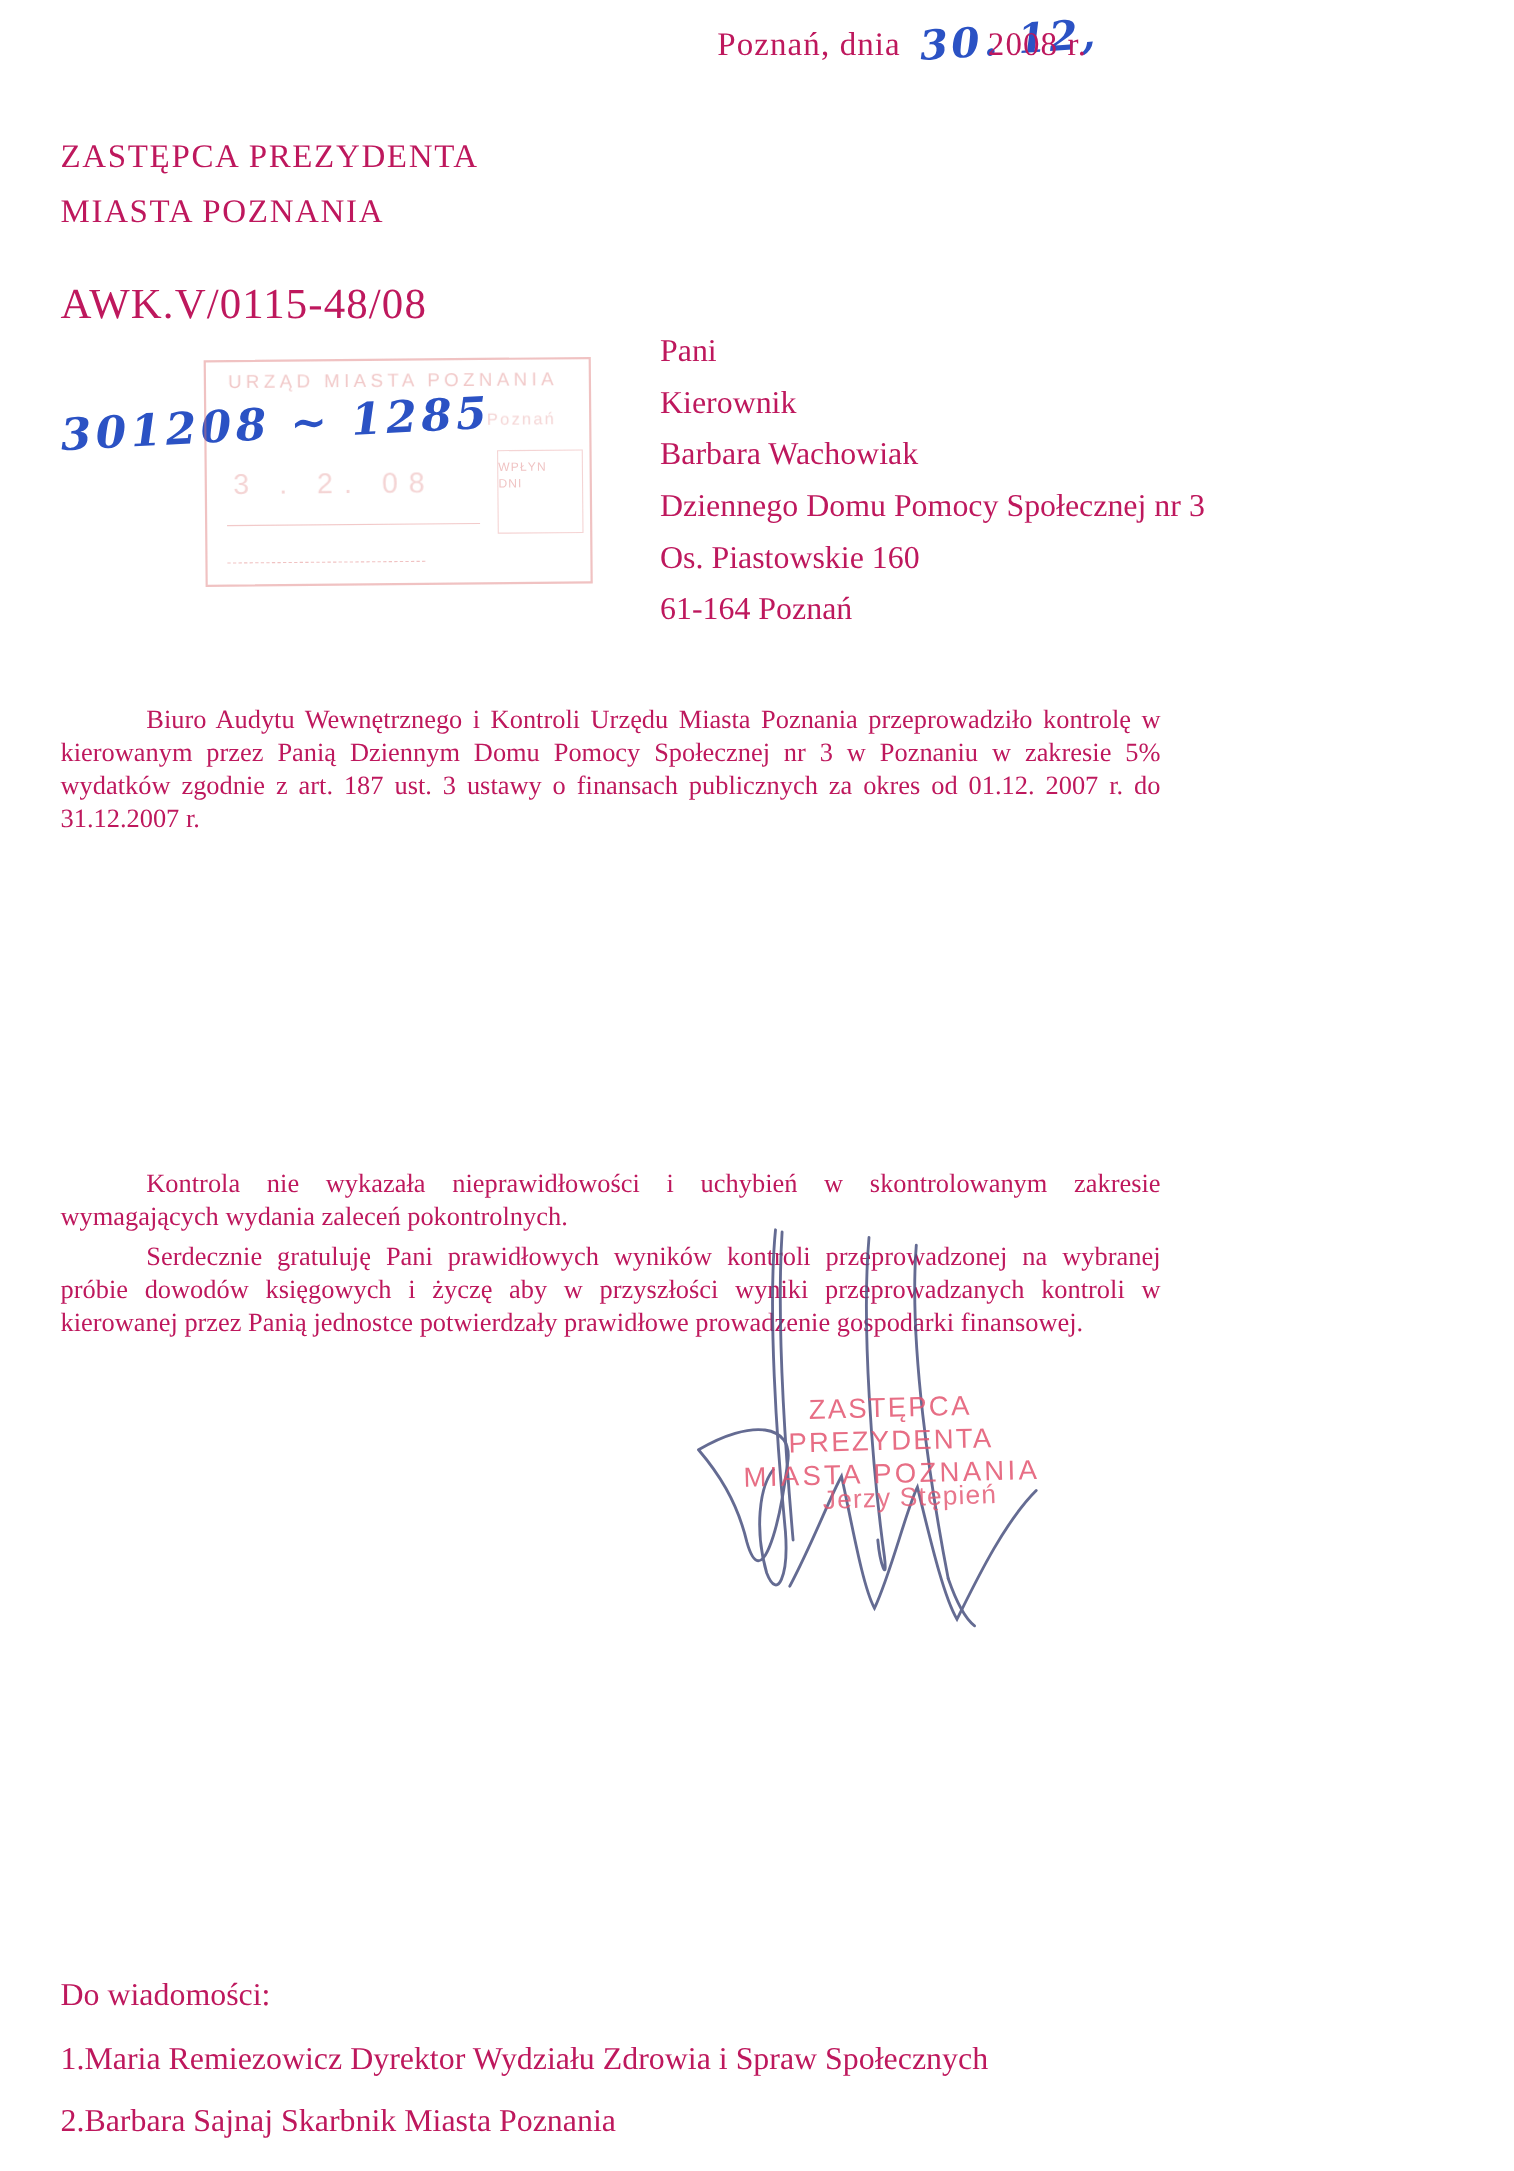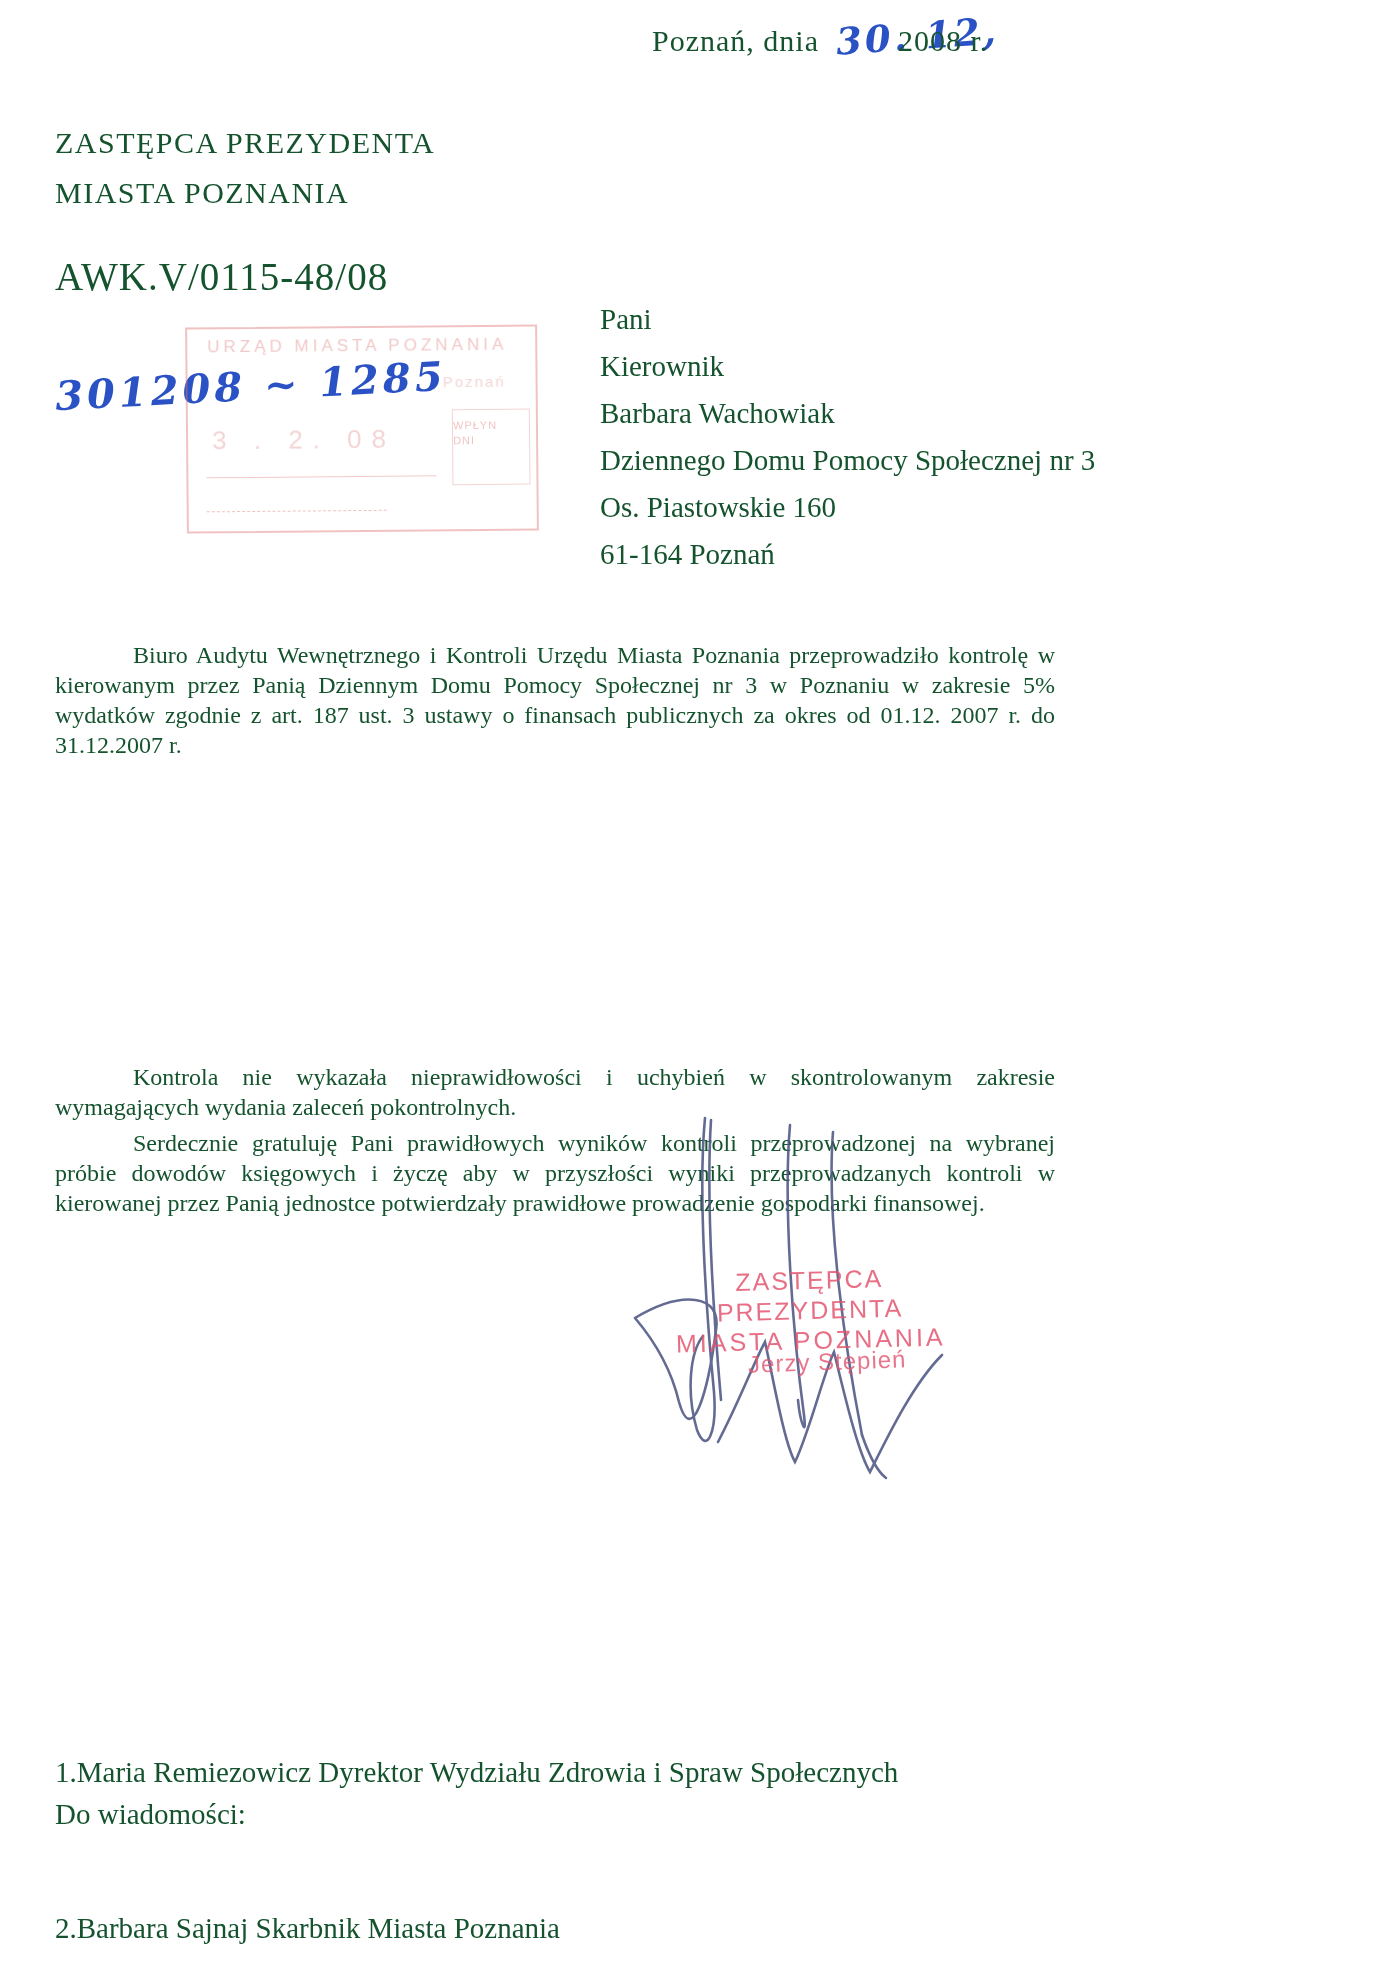--- a/index.html
+++ b/index.html
@@ -6,21 +6,21 @@
   .page{
     position:relative;
     width:1376px;height:1974px;
     margin:0 auto;
     background:#ffffff;
     font-family:"Liberation Serif", serif;
     color:#2a2a2a;
     overflow:hidden;
   }
   .abs{position:absolute;}
-  .typed{font-family:"Liberation Serif", serif;color:#14532d;}
+  .typed{font-family:"Liberation Serif", serif;color:#be185d;}
   
   .date-prefix{left:652px;top:24px;font-size:30px;letter-spacing:1px;}
   .date-hand{
     left:836px;top:14px;font-size:37px;
     font-family:"DejaVu Serif", serif;font-style:italic;font-weight:bold;
     color:#2b52c4;transform:rotate(-4deg);letter-spacing:3px;
   }
   .date-year{left:898px;top:24px;font-size:30px;letter-spacing:1px;}
   
   .sender{left:55px;top:118px;font-size:30px;line-height:50px;letter-spacing:1.5px;}
@@ -71,21 +71,21 @@
   .sig-stamp .s1{font-size:25px;letter-spacing:2px;line-height:30px;}
   .sig-stamp .s2{font-size:25px;letter-spacing:3px;line-height:30px;}
   .sig-name{
     left:748px;top:1348px;
     color:#e35570;font-family:"Liberation Sans", sans-serif;
     font-size:24px;letter-spacing:1px;transform:rotate(-2deg);opacity:.8;
   }
   .sig-ink{left:590px;top:1100px;width:400px;height:390px;}
   
   .cc-head{left:55px;top:1798px;font-size:29px;}
-  .cc-item1{left:55px;top:1756px;font-size:29px;}
+  .cc-item1{left:55px;top:1856px;font-size:29px;}
   .cc-item2{left:55px;top:1912px;font-size:29px;}
 </style>
 </head>
 <body>
 
 <div class="page">
 
   <span class="abs typed date-prefix">Poznań, dnia</span>
   <span class="abs date-hand">30. 12,</span>
   <span class="abs typed date-year">2008 r.</span>

